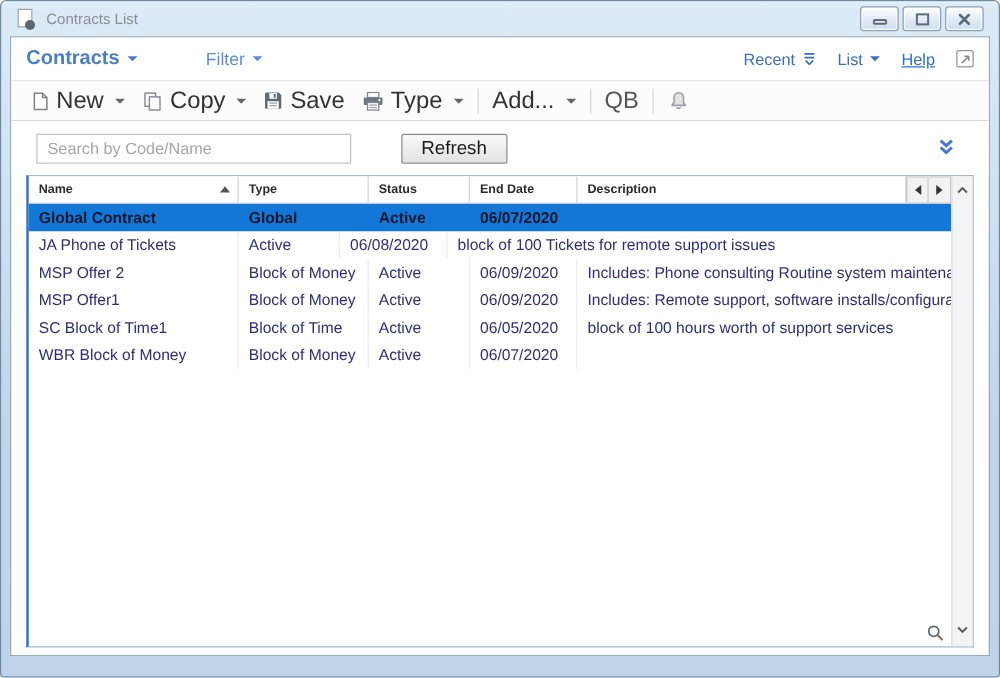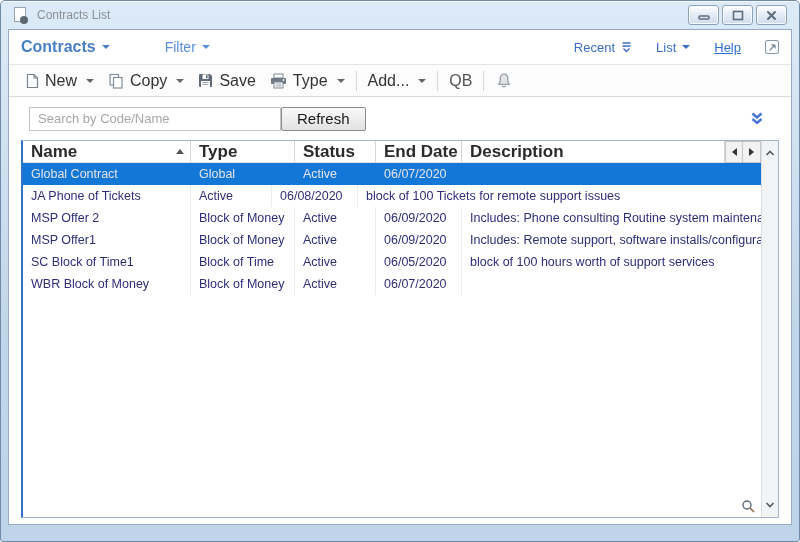--- a/index.html
+++ b/index.html
@@ -25,65 +25,65 @@
   .win-btn svg { display:block; }
 
   
   .content { position:absolute; top:28px; left:7px; right:7px; bottom:16px;
     background:#fff; border:1px solid #96abc1; overflow:hidden; }
 
   
   .menubar { height:34px; display:flex; align-items:center; padding:0 12px; background:#fff; }
   .m-contracts { font-size:16px; font-weight:bold; color:var(--accent-blue,#4a7ec2); display:flex; align-items:center; cursor:pointer; }
   .m-filter { margin-left:55px; font-size:14px; color:#5b8dd6; display:flex; align-items:center; cursor:pointer; }
-  .m-right { margin-left:auto; display:flex; align-items:center; gap:24px; font-size:13px;text-align:center; }
+  .m-right { margin-left:auto; display:flex; align-items:center; gap:17px; font-size:13px;text-align:center; }
   .m-recent, .m-list { color:#3a6fc4; display:flex; align-items:center; cursor:pointer; }
   .m-help { color:var(--help-link,#2a6fd4); text-decoration:underline; cursor:pointer; }
   .caret { display:inline-block; width:0; height:0; border-left:4px solid transparent; border-right:4px solid transparent; border-top:4px solid currentColor; margin-left:6px; }
   .recent-icon { margin-left:6px; display:inline-block; }
   .popout-icon { width:14px; height:14px; border:1px solid #8896a6; border-radius:2px; display:flex; align-items:center; justify-content:center; cursor:pointer; }
 
   
   .toolbar { height:33px; border-top:1px solid #e6e6e6; border-bottom:1px solid #dadada;
-    background:#fcfcfc; display:flex; align-items:center; padding:0 10px; font-size:16px; color:#333; }
+    background:#fcfcfc; display:flex; align-items:center; padding:0 10px; font-size:19px; color:#333; }
   .tb-item { display:flex; align-items:center; gap:6px; padding:0 7px; height:26px; cursor:pointer; white-space:nowrap; }
   .tb-caret { width:0; height:0; border-left:4px solid transparent; border-right:4px solid transparent; border-top:4px solid #666; margin-left:3px; }
   .tb-sep { width:1px; height:20px; background:#d6d6d6; margin:0 4px; flex:none; }
   .tb-item svg { display:block; flex:none; }
 
   
-  .search-row { height:43px; display:flex; align-items:center; padding:0 20px; position:relative; background:#fff; }
+  .search-row { height:43px; display:flex; align-items:center; padding:0 20px; position:relative; background:#fff;gap:40px; }
   .search-input { width:252px; height:24px; border:1px solid #c4c4c4; padding:0 8px; font-size:13px; color:#444; font-family:inherit; outline:none; }
   .search-input::placeholder { color:#a6a6a6; }
   .refresh-btn { height:24px; padding:0 15px; font-size:15px; color:#1a1a1a;
     background:linear-gradient(#f9f9f9,#e2e2e2); border:1px solid #8a8a8a; border-radius:2px; font-family:inherit; cursor:pointer; }
   .expand-chevrons { position:absolute; right:27px; top:14px; cursor:pointer; }
 
   
   .grid { position:absolute; left:12px; top:110px; width:758px; height:378px;
     background:#fff; border:1px solid #a3b7ca; border-left:2px solid #3173c4; }
   .grid-inner { position:absolute; left:0; top:0; right:17px; bottom:0; overflow:hidden; }
   .grid-header { display:flex; height:22px; align-items:stretch; background:#fff; border-bottom:1px solid #e3e3e3; }
-  .h { display:flex; align-items:center; padding-left:8px; font-size:17px; font-weight:bold; color:#2b2b2b; border-right:1px solid #d6d6d6; white-space:nowrap; overflow:hidden; cursor:pointer; }
+  .h { display:flex; align-items:center; padding-left:8px; font-size:10px; font-weight:bold; color:#2b2b2b; border-right:1px solid #d6d6d6; white-space:nowrap; overflow:hidden; cursor:pointer; }
   .c-name { width:168px; flex:none; }
   .c-type { width:104px; flex:none; }
   .c-status { width:81px; flex:none; }
   .c-date { width:86px; flex:none; }
   .c-desc { flex:1; min-width:0; }
   .sort-asc { width:0; height:0; border-left:4px solid transparent; border-right:4px solid transparent; border-bottom:5px solid #555; margin-left:auto; margin-right:6px; flex:none; }
   .hscroll-btns { width:36px; flex:none; display:flex; }
   .hs-btn { width:18px; height:22px; border:1px solid #c6c6c6; background:#f2f2f2; display:flex; align-items:center; justify-content:center; cursor:pointer; }
   .hs-btn + .hs-btn { border-left:none; }
   .tri-left  { width:0; height:0; border-top:4px solid transparent; border-bottom:4px solid transparent; border-right:5px solid #333; }
   .tri-right { width:0; height:0; border-top:4px solid transparent; border-bottom:4px solid transparent; border-left:5px solid #333; }
 
   .grid-row { display:flex; height:22px; align-items:center; font-size:12.5px; color:var(--row-text,#2e2e78); cursor:default; }
   .grid-row .c { display:flex; align-items:center; height:100%; padding-left:8px; border-right:1px solid #ececec; white-space:nowrap; overflow:hidden; }
   .grid-row .c-desc { border-right:none; }
-  .grid-row.selected { background:var(--selected-row,#1277d7); color:#e5e5e5; }
+  .grid-row.selected { background:var(--selected-row,#1277d7); color:#0f172a;font-weight:bold; }
   .grid-row.selected .c { border-right-color:transparent; }
 
   .vscroll { position:absolute; top:0; right:0; bottom:0; width:17px; background:#f1f3f5; border-left:1px solid #dcdfe2; }
   .vs-up   { position:absolute; top:3px; left:1px; cursor:pointer; }
   .vs-down { position:absolute; bottom:3px; left:1px; cursor:pointer; }
   .zoom-btn { position:absolute; right:20px; bottom:2px; width:20px; height:18px; display:flex; align-items:center; justify-content:center; cursor:pointer; background:#fff; }
 </style>
 </head>
 <body>
 

